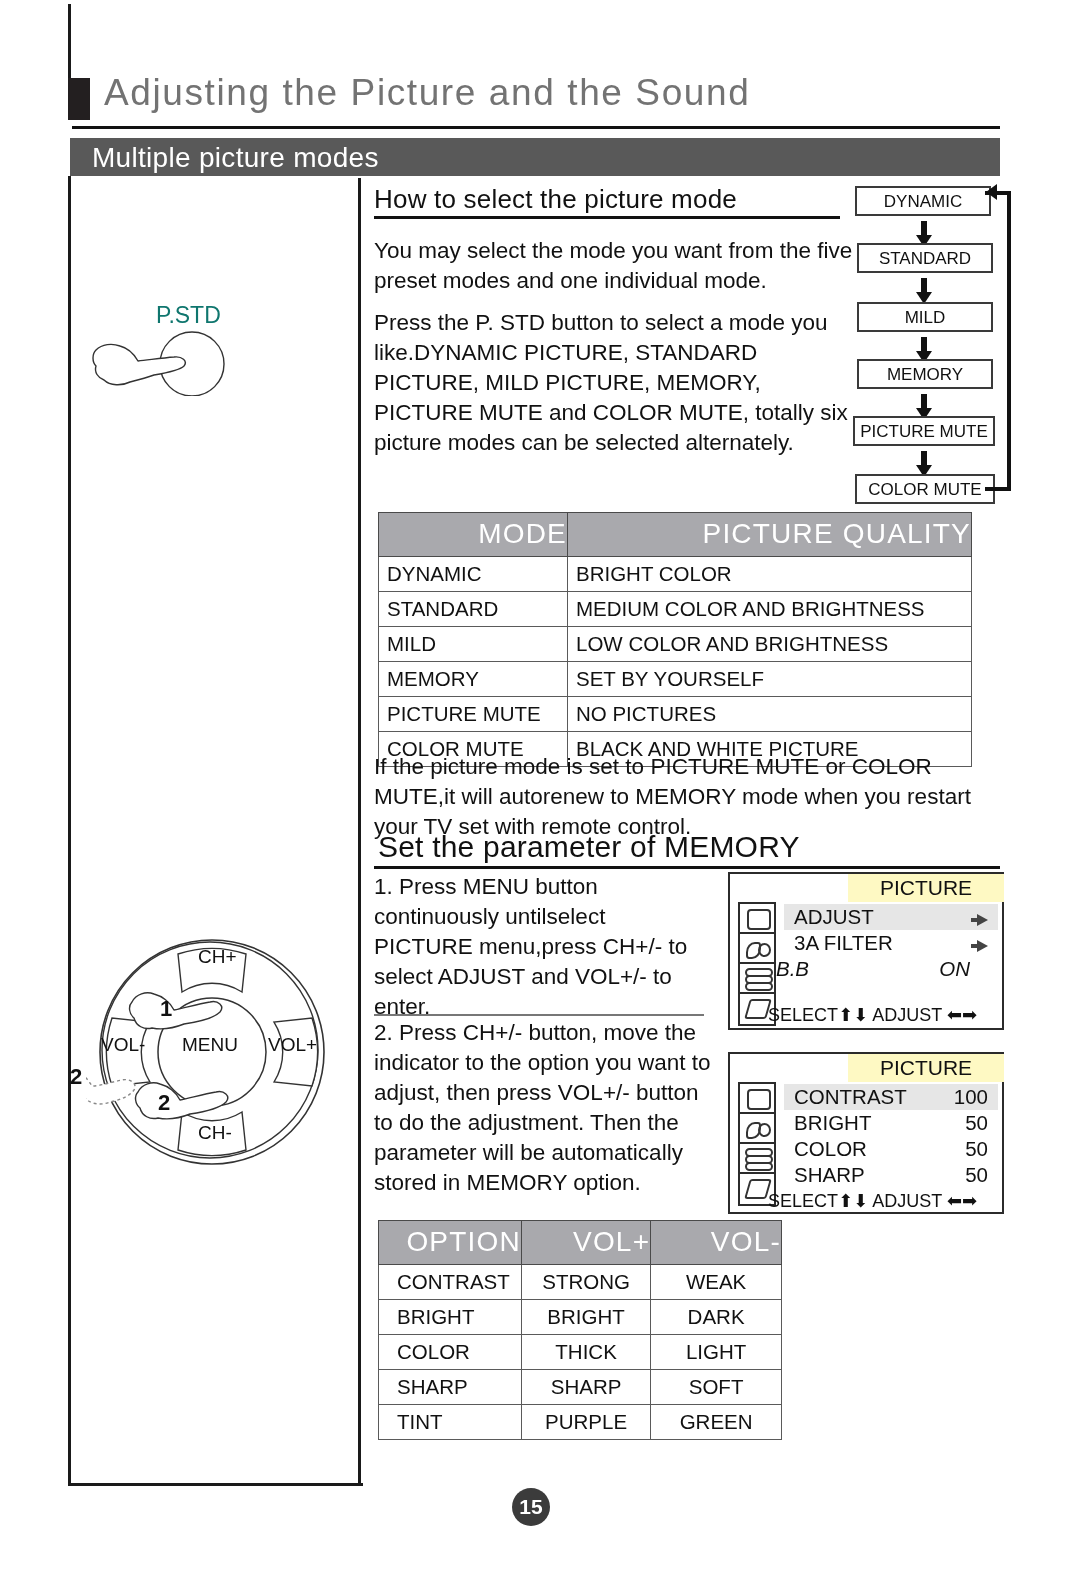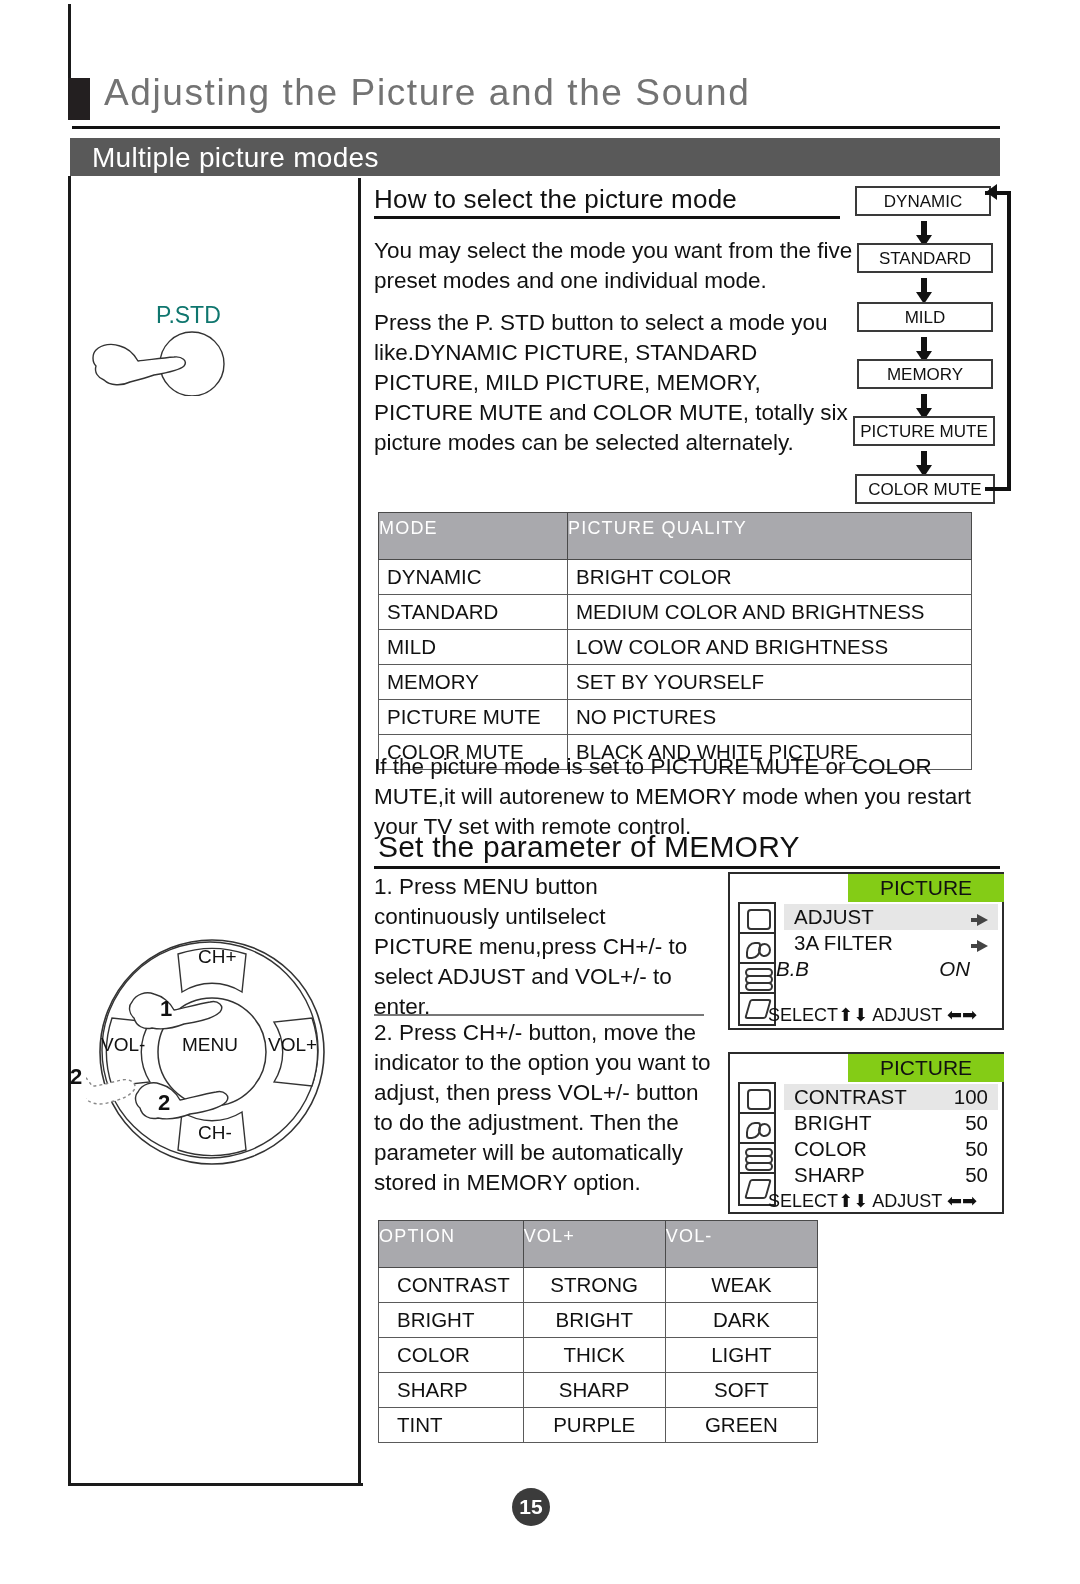--- a/index.html
+++ b/index.html
@@ -37,30 +37,30 @@
   .flowarrow{position:absolute;width:16px;height:26px;}
   .flowarrow .shaft{position:absolute;left:5px;top:0;width:6px;height:16px;background:#111;}
   .flowarrow .head{position:absolute;left:0;top:14px;width:0;height:0;
         border-left:8px solid transparent;border-right:8px solid transparent;border-top:12px solid #111;}
   .loop{position:absolute;border:4px solid #111;border-left:none;box-sizing:border-box;}
   .loop-head{position:absolute;width:0;height:0;border-top:8px solid transparent;
         border-bottom:8px solid transparent;border-right:11px solid #111;}
 
   
   table.doc{position:absolute;border-collapse:collapse;background:#fff;}
-  table.doc th{background:#a9a9ad;color:#fff;font-weight:normal;font-size:18px;
-               text-align:left;padding:5px 0 20px;border:1px solid #4a4a4a;letter-spacing:1.2px;}
+  table.doc th{background:#a9a9ad;color:#fff;font-weight:normal;font-size:28px;
+               text-align:right;padding:5px 0 6px;border:1px solid #4a4a4a;letter-spacing:1.2px;}
   table.doc td{border:1px solid #5a5a5a;font-size:20.5px;padding:5px 8px;color:#111;}
   table.doc.t1 td.c1{width:172px;}
   table.doc.t2 td{text-align:center;}
   table.doc.t2 td.c1{text-align:left;padding-left:18px;}
 
   
   .osd{position:absolute;border:2px solid #2b2b2b;background:#fff;box-sizing:border-box;}
-  .osd-title{position:absolute;background:#84cc16;color:#111;font-size:21px;
+  .osd-title{position:absolute;background:#fef9c3;color:#111;font-size:21px;
              text-align:center;line-height:28px;}
   .osd-icons{position:absolute;border:2px solid #2b2b2b;width:38px;box-sizing:border-box;background:#fff;}
   .osd-icon{height:30px;border-bottom:2px solid #2b2b2b;position:relative;box-sizing:border-box;}
   .osd-icon:last-child{border-bottom:none;}
   .osd-row{position:absolute;font-size:20.5px;color:#111;height:26px;line-height:26px;}
   .osd-row.sel{background:#e6e6e6;}
   .osd-label{position:absolute;left:10px;top:0;}
   .osd-val{position:absolute;right:10px;top:0;}
   .osd-foot{position:absolute;font-size:18px;color:#111;white-space:nowrap;}
   .ra{display:inline-block;width:0;height:0;border-top:6px solid transparent;
@@ -266,21 +266,21 @@
     <div class="osd-row" style="left:54px;top:108px;width:214px;">
       <span class="osd-label">SHARP</span>
       <span class="osd-val">50</span>
     </div>
     <div class="osd-foot" style="left:38px;top:136px;">
       <span>SELECT</span>⬆⬇
       <span>ADJUST</span> ⬅➡
     </div>
   </div>
 
-  <table class="doc t2" style="left:378px;top:1220px;width:440px;">
+  <table class="doc t2" style="left:378px;top:1220px;width:404px;">
     <thead>
       <tr>
         <th style="width:144px;">OPTION</th>
         <th style="width:144px;">VOL+</th>
         <th style="width:156px;">VOL-</th>
       </tr>
     </thead>
     <tbody>
       <tr>
           <td class="c1">CONTRAST</td>

